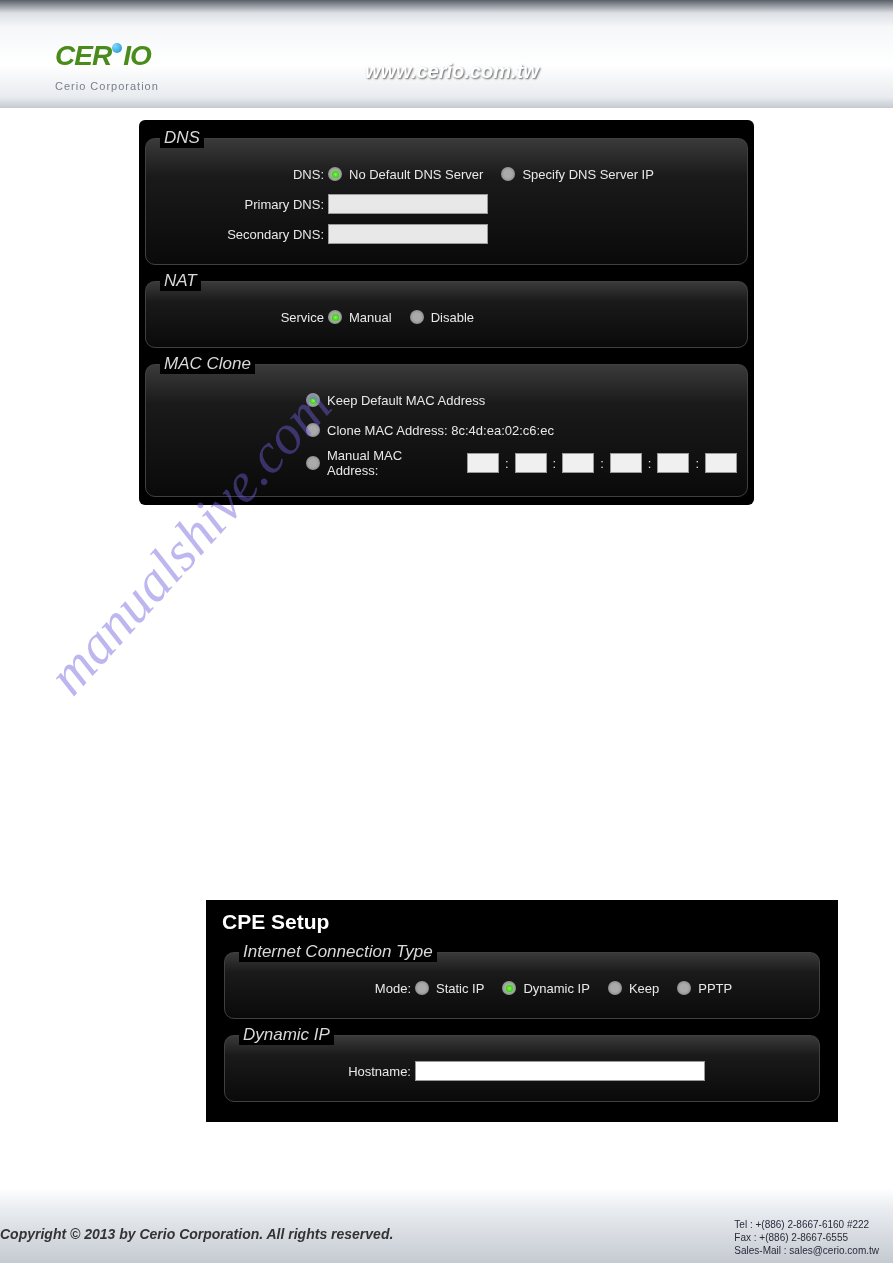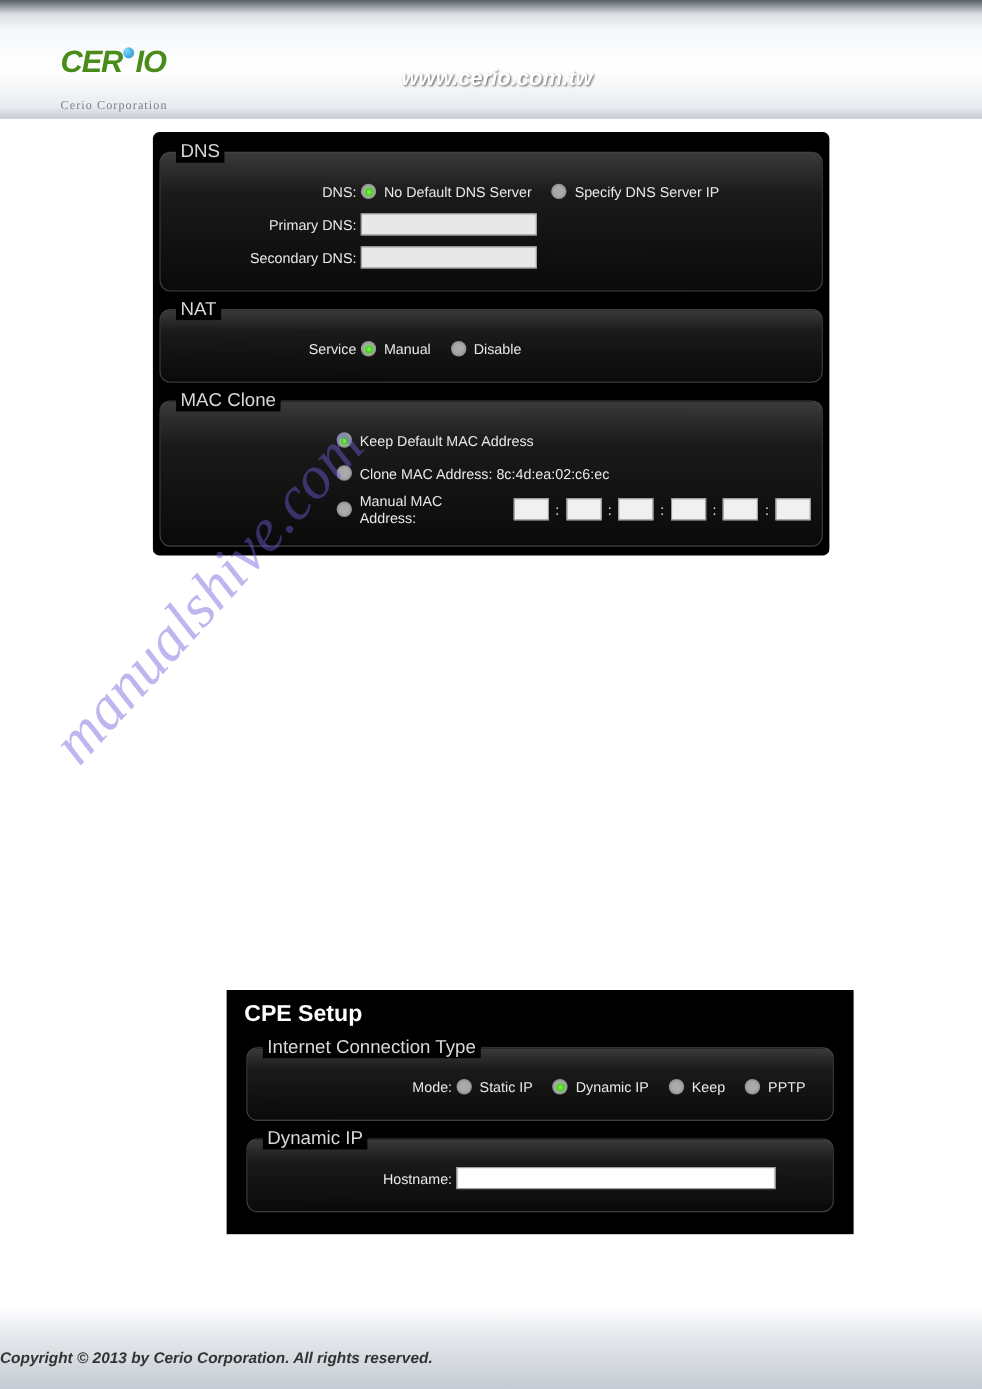--- a/index.html
+++ b/index.html
@@ -38,22 +38,21 @@
       border-radius: 50%;
       margin: 0 1px;
       position: relative;
       top: -12px;
     }
     .logo-io { color: #4a8c1a; }
     .logo-sub {
       font-size: 11px;
       color: #7a808a;
       letter-spacing: 1px;
-      margin-top: 18px;
-      font-family: Liberation Serif, serif;
+      margin-top: 8px;
     }
     .header-url {
       position: absolute;
       left: 365px;
       top: 60px;
       font-size: 20px;
       font-weight: bold;
       font-style: italic;
       color: #ffffff;
       text-shadow: 1px 1px 2px rgba(0,0,0,0.6);
@@ -62,41 +61,42 @@
     
     .panel-container-1 {
       margin: 12px auto 0;
       width: 615px;
       background: #000000;
       border-radius: 6px;
       padding: 2px;
     }
     .panel-container-2 {
       margin: 395px auto 0;
-      width: 570px;
+      width: 632px;
       margin-left: 206px;
       background: #000000;
       padding: 10px 14px 14px;
     }
     
     fieldset {
       border: 1px solid #404040;
       border-radius: 10px;
       margin: 6px 4px;
       padding: 8px 10px 12px;
       background: linear-gradient(to bottom, #3a3a3a 0%, #1a1a1a 30%, #0a0a0a 100%);
       position: relative;
     }
     legend {
       color: #d8d8d8;
       font-size: 17px;
       font-weight: normal;
       padding: 0 4px;
       margin-left: 4px;
       background: #000;
+      font-style: italic;
     }
     
     .row {
       display: flex;
       align-items: center;
       margin: 6px 0;
       min-height: 24px;
     }
     .lbl {
       width: 172px;
@@ -344,13 +344,18 @@
       <div class="lbl">Hostname:</div>
       <div class="ctrl">
         <input class="txt txt-wide" value="" style="">
       </div>
     </div>
   </fieldset>
 </div>
 
 <div class="footer">
   <div class="copyright">Copyright © 2013 by Cerio Corporation. All rights reserved.</div>
+  <div class="contact">
+    <div>Tel : +(886) 2-8667-6160 #222</div>
+    <div>Fax : +(886) 2-8667-6555</div>
+    <div>Sales-Mail : sales@cerio.com.tw</div>
+  </div>
 </div>
 
 </body></html>

